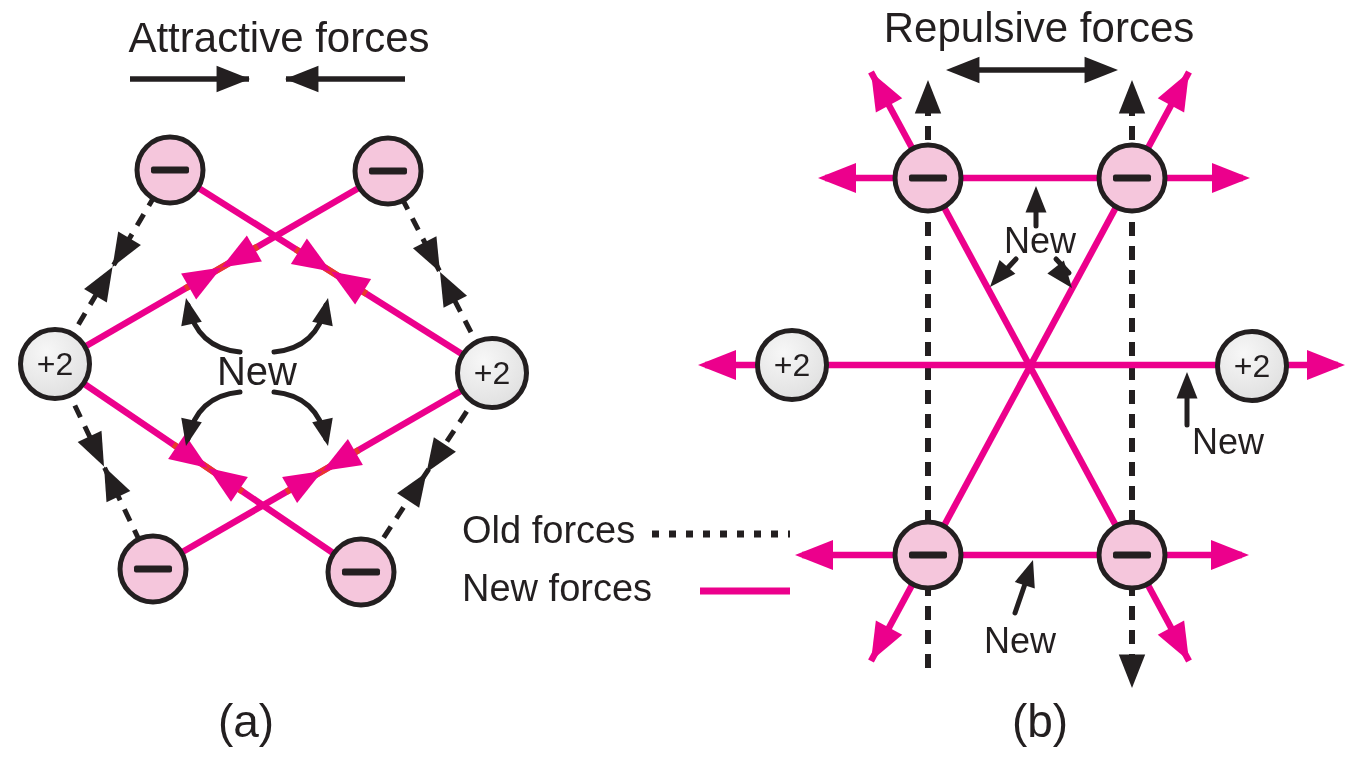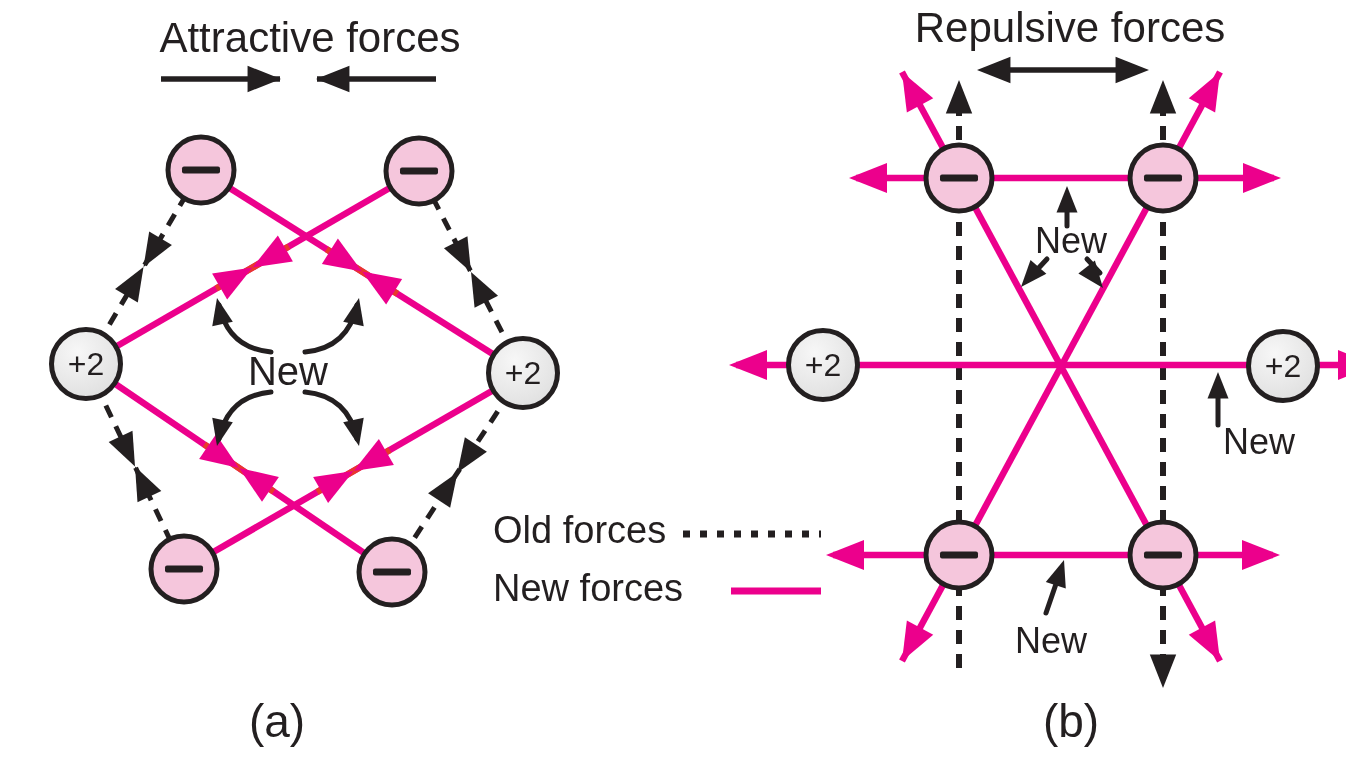--- a/index.html
+++ b/index.html
@@ -1,16 +1,16 @@
 <!DOCTYPE html>
 <html style="--new_force: #EC008C; --old_force: #231F20; --text: #231F20; --negative_fill: #F5C6DC; --positive_fill_light: #F7F7F7; --positive_fill_dark: #DADADA; --accent_red: #E8392B; --background: #FFFFFF;"><head>
 <meta charset="utf-8">
 <style>
   html,body{margin:0;padding:0;background:var(--background,#fff);}
-  .stage{width:1306px;height:757px;position:relative;background:var(--background,#fff);padding-left:31px;}
+  .stage{width:1306px;height:757px;position:relative;background:var(--background,#fff);}
   svg text{font-family:"Liberation Sans","DejaVu Sans",sans-serif;fill:var(--text,#231F20);}
   .t-title{font-size:42px;}
   .t-new-a{font-size:40px;}
   .t-new-b{font-size:36px;}
   .t-charge{font-size:32px;}
   .t-cap{font-size:46px;}
   .t-leg{font-size:38px;}
   .s-old{stroke:var(--old_force,#231F20);}
   .s-new{stroke:var(--new_force,#EC008C);}
   .s-red{stroke:var(--accent_red,#E8392B);}

